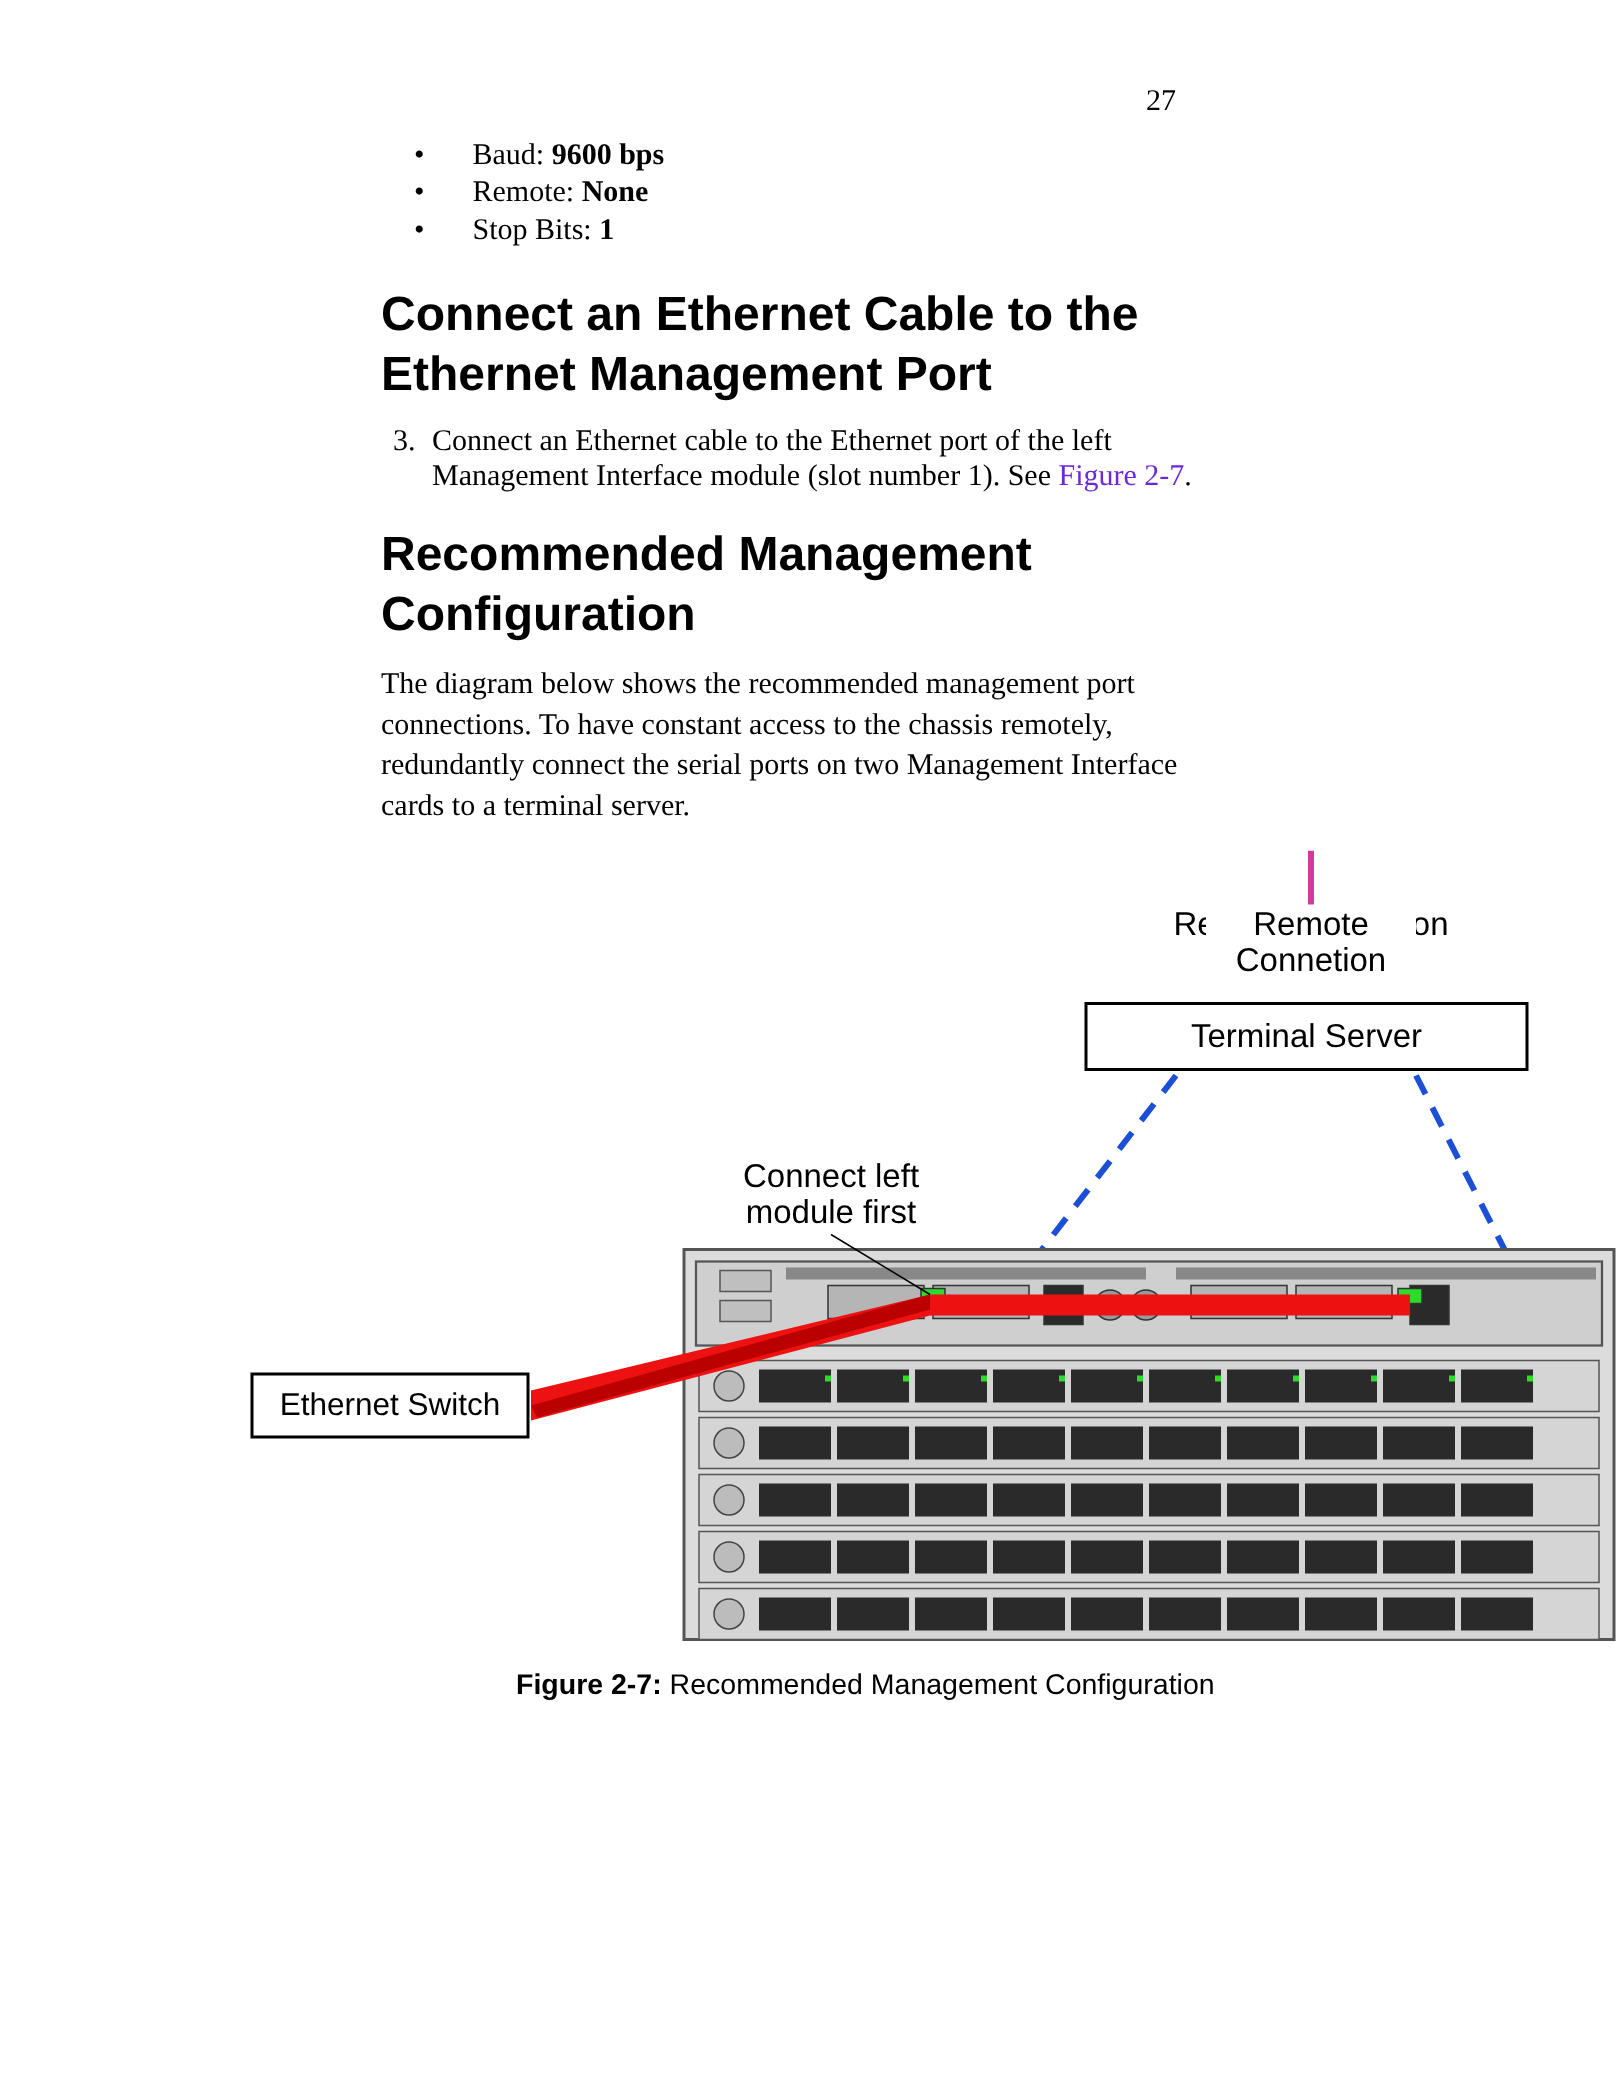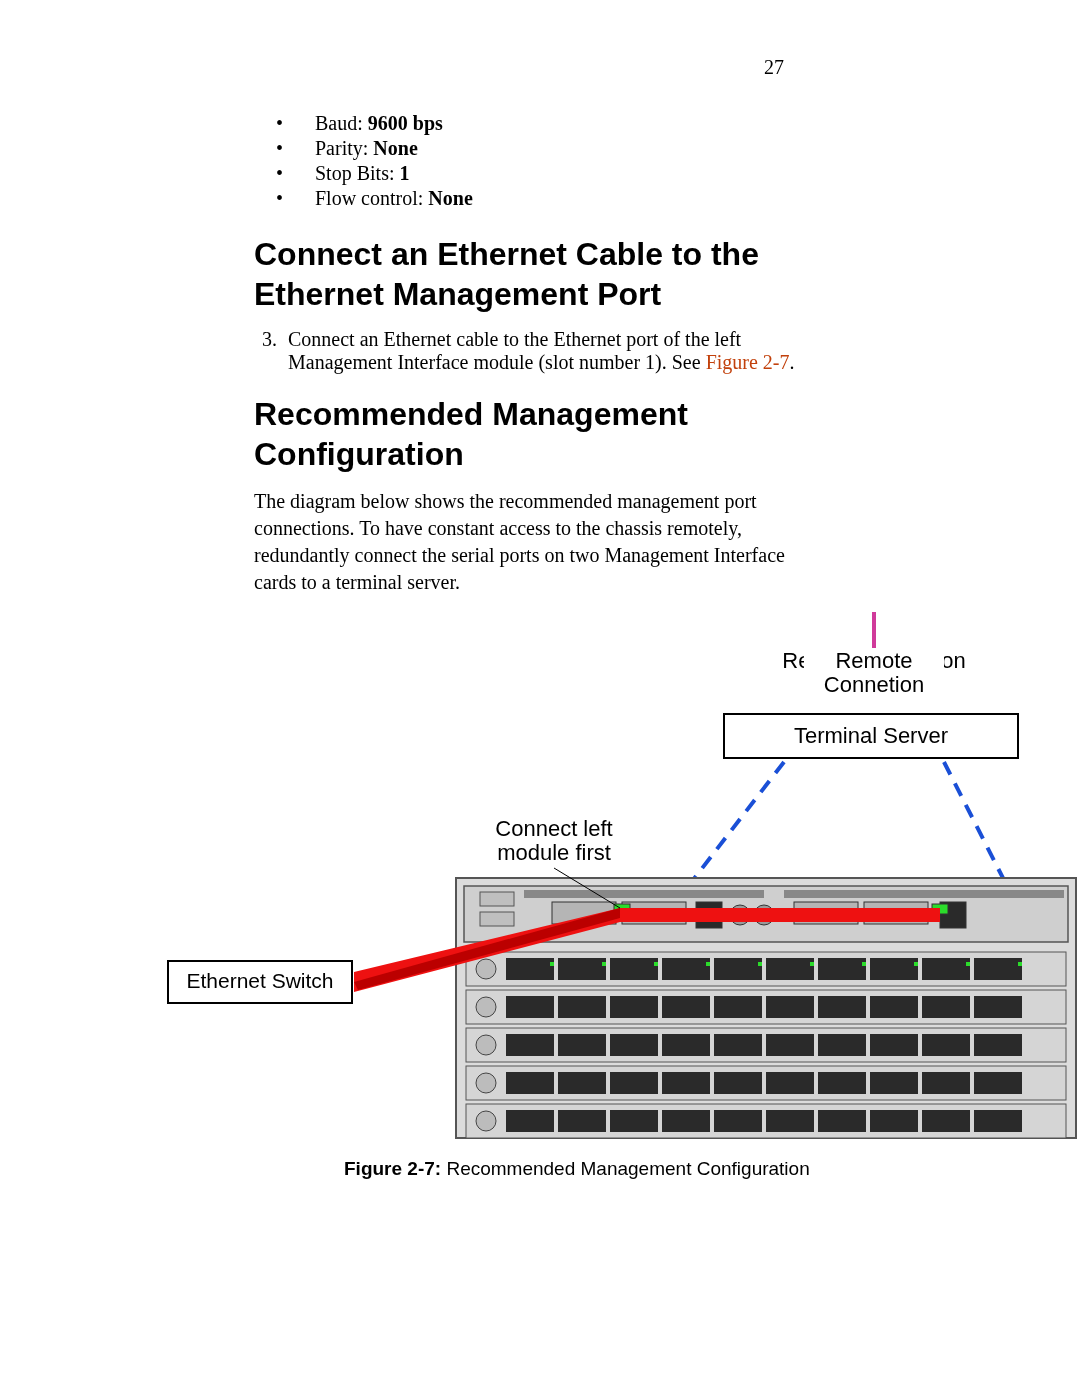--- a/index.html
+++ b/index.html
@@ -17,21 +17,21 @@
     box-sizing: border-box;
     padding: 56px 90px 60px 90px;
   }
   .page-number {
     position: absolute;
     top: 56px;
     right: 104px;
     font-size: 20px;
   }
   .content {
-    margin-top: 56px;
+    margin-top: 36px;
     margin-left: 164px; 
     margin-right: 0;
   }
   ul.bullet {
     list-style: none;
     padding: 0;
     margin: 0 0 24px 56px;
     font-size: 20px;
   }
   ul.bullet li {
@@ -63,21 +63,21 @@
   }
   ol.substeps {
     list-style-type: lower-alpha;
     margin: 10px 0 0 0;
     padding-left: 34px;
   }
   ol.substeps > li {
     padding-left: 6px;
   }
   a.xref {
-    color: #c2410c;
+    color: #6d28d9;
     text-decoration: none;
   }
   p.body {
     font-size: 20px;
     margin: 10px 0 16px 0;
     line-height: 1.35;
   }
   
   .figure-wrap {
     margin-left: -100px; 
@@ -97,27 +97,24 @@
 <div class="page">
   <div class="page-number">27</div>
 
   <div class="content">
 
     <ul class="bullet">
       <li>
         <span>Baud: </span><span class="bold">9600 bps</span>
       </li>
       <li>
-        <span>Parity: </span><span class="bold">None</span>
+        <span>Remote: </span><span class="bold">None</span>
       </li>
       <li>
         <span>Stop Bits: </span><span class="bold">1</span>
-      </li>
-      <li>
-        <span>Flow control: </span><span class="bold">None</span>
       </li>
     </ul>
 
     <h2 class="section">Connect an Ethernet Cable to the Ethernet Management Port</h2>
 
     <ol class="steps" start="3">
       <li>
         <span>Connect an Ethernet cable to the Ethernet port of the left Management Interface module (slot number 1). See </span><a class="xref" href="#">Figure 2-7</a><span>.</span>
       </li>
     </ol>

